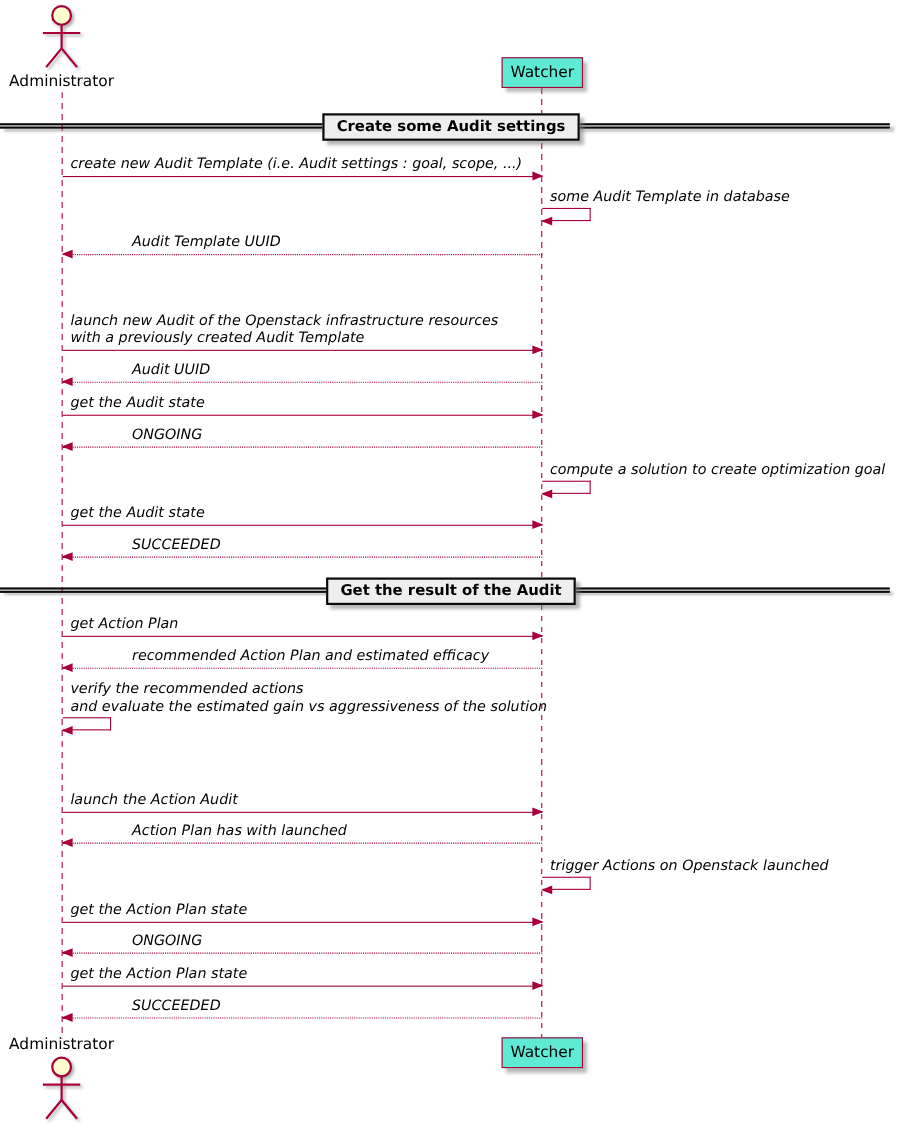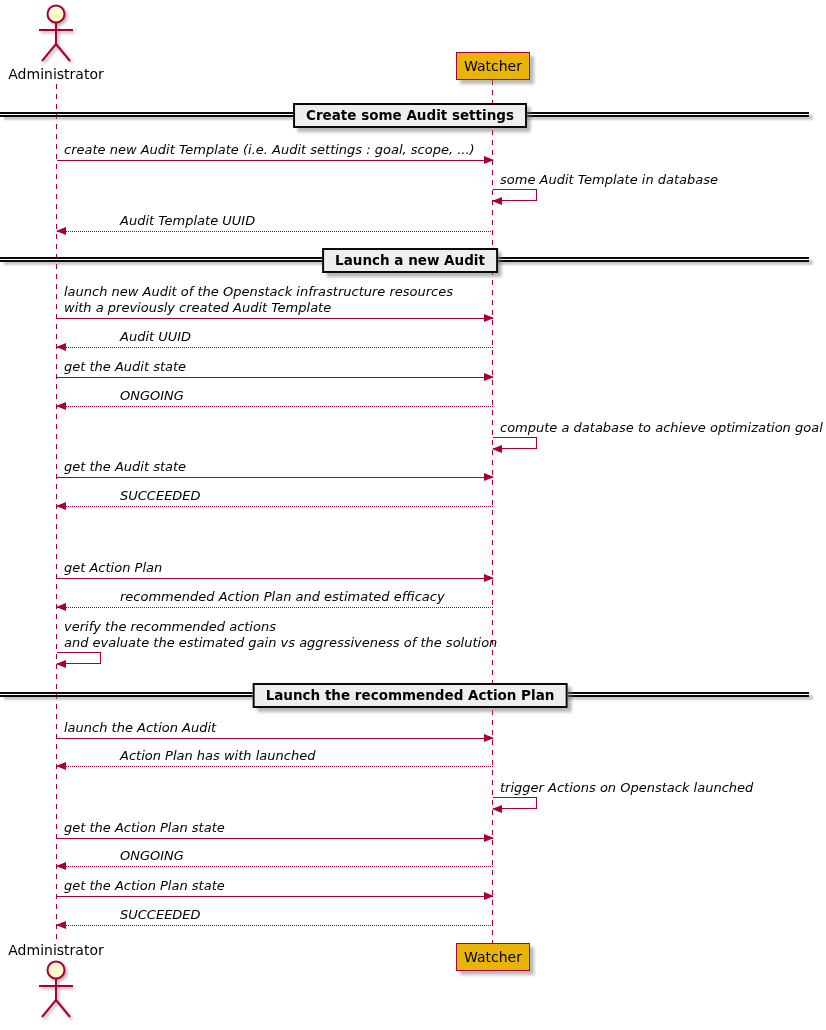--- a/index.html
+++ b/index.html
@@ -15,21 +15,21 @@
     background-image:repeating-linear-gradient(to bottom,#A80036 0 5px,transparent 5px 10px);
     background-size:1.4px 100%; background-repeat:no-repeat;
   }
 
   
   .stickman { position:absolute; filter:drop-shadow(2.5px 2.5px 1.5px rgba(110,110,110,.55)); }
   .actor-label { position:absolute; width:112px; text-align:center; font-size:14px; line-height:16px; }
 
   
   .participant-box {
-    position:absolute; width:74px; height:28px; background:#eab308;
+    position:absolute; width:74px; height:28px; background:#5eead4;
     border:1.8px solid #A80036; display:flex; align-items:center; justify-content:center;
     font-size:14px; box-shadow:4px 4px 3px rgba(130,130,130,.55);
   }
 
   
   .divider { position:absolute; left:0; right:17px; height:28px; }
   .divider .dlines {
     position:absolute; left:0; right:0; top:9px; height:5px;
     border-top:2px solid #0a0a0a; border-bottom:2px solid #0a0a0a;
     box-shadow:4px 3px 2px rgba(140,140,140,.45);
@@ -98,24 +98,20 @@
     <i class="loop"></i>
     <i class="arrow l"></i>
   </div>
 
   <div class="msg return span" style="top:231px">
     <span class="mtext">Audit Template UUID</span>
     <i class="mline"></i>
     <i class="arrow l"></i>
   </div>
 
-  <div class="divider" style="top:248px">
-    <div class="dlines"></div>
-    <div class="dlabel">Launch a new Audit</div>
-  </div>
 
   <div class="msg call span" style="top:318px">
     <span class="mtext">launch new Audit of the Openstack infrastructure resources
 with a previously created Audit Template</span>
     <i class="mline"></i>
     <i class="arrow r"></i>
   </div>
 
   <div class="msg return span" style="top:347px">
     <span class="mtext">Audit UUID</span>
@@ -129,61 +125,61 @@
     <i class="arrow r"></i>
   </div>
 
   <div class="msg return span" style="top:406px">
     <span class="mtext">ONGOING</span>
     <i class="mline"></i>
     <i class="arrow l"></i>
   </div>
 
   <div class="msg self" style="top:437px;left:493px">
-    <span class="mtext">compute a database to achieve optimization goal</span>
+    <span class="mtext">compute a solution to create optimization goal</span>
     <i class="loop"></i>
     <i class="arrow l"></i>
   </div>
 
   <div class="msg call span" style="top:477px">
     <span class="mtext">get the Audit state</span>
     <i class="mline"></i>
     <i class="arrow r"></i>
   </div>
 
   <div class="msg return span" style="top:506px">
     <span class="mtext">SUCCEEDED</span>
     <i class="mline"></i>
     <i class="arrow l"></i>
   </div>
 
+  <div class="divider" style="top:525px">
+    <div class="dlines"></div>
+    <div class="dlabel">Get the result of the Audit</div>
+  </div>
 
   <div class="msg call span" style="top:578px">
     <span class="mtext">get Action Plan</span>
     <i class="mline"></i>
     <i class="arrow r"></i>
   </div>
 
   <div class="msg return span" style="top:607px">
     <span class="mtext">recommended Action Plan and estimated efficacy</span>
     <i class="mline"></i>
     <i class="arrow l"></i>
   </div>
 
   <div class="msg self" style="top:652px;left:57px">
     <span class="mtext">verify the recommended actions
 and evaluate the estimated gain vs aggressiveness of the solution</span>
     <i class="loop"></i>
     <i class="arrow l"></i>
   </div>
 
-  <div class="divider" style="top:683px">
-    <div class="dlines"></div>
-    <div class="dlabel">Launch the recommended Action Plan</div>
-  </div>
 
   <div class="msg call span" style="top:738px">
     <span class="mtext">launch the Action Audit</span>
     <i class="mline"></i>
     <i class="arrow r"></i>
   </div>
 
   <div class="msg return span" style="top:766px">
     <span class="mtext">Action Plan has with launched</span>
     <i class="mline"></i>

